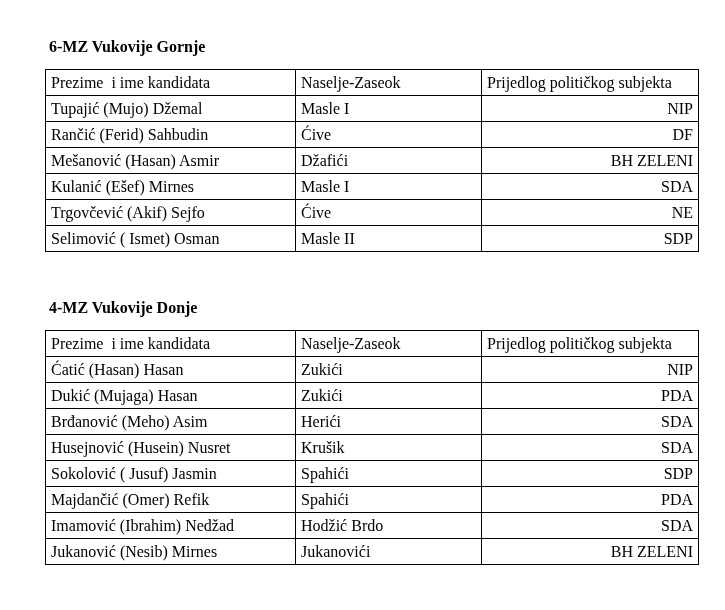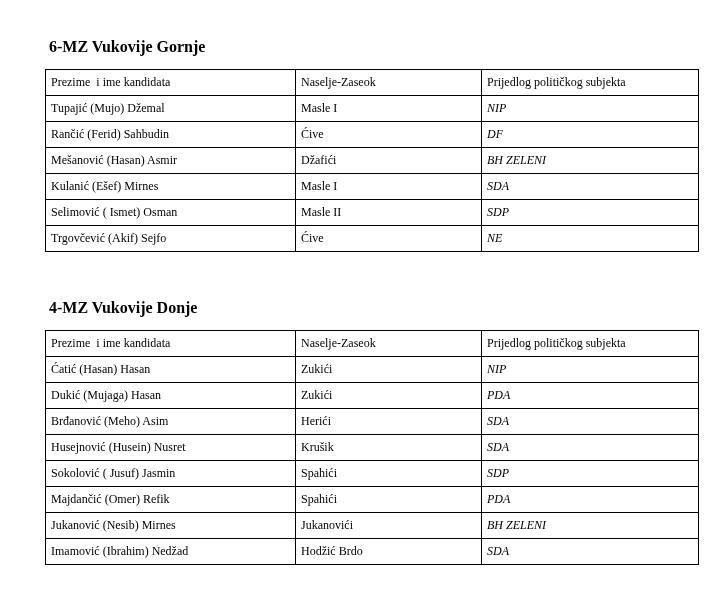--- a/index.html
+++ b/index.html
@@ -25,42 +25,41 @@
     white-space: pre;
   }
   #heading-1 { top: 34px; }
   #heading-2 { top: 295px; }
   .candidates-table {
     position: absolute;
     left: 45px;
     width: 653px;
     border-collapse: collapse;
     table-layout: fixed;
-    font-size: 12px;
+    font-size: 16px;
   }
   #table-1 { top: 69px; }
   #table-2 { top: 330px; }
   .candidates-table col.col-name       { width: 250px; }
   .candidates-table col.col-settlement { width: 186px; }
   .candidates-table col.col-party      { width: 217px; }
   .candidates-table th,
   .candidates-table td {
     border: 1px solid #000000;
     height: 25px;
     padding: 0 5px;
     font-weight: normal;
     text-align: left;
     vertical-align: middle;
     white-space: pre-wrap;
     overflow: hidden;
     line-height: 25px;
   }
   .candidates-table td:nth-child(3) {
-    text-align: left;
-    font-style: italic;
+    text-align: right;
   }
 </style>
 </head>
 <body>
 
 <h2 id="heading-1" class="section-heading">6-MZ Vukovije Gornje</h2>
 
 <table id="table-1" class="candidates-table">
   <colgroup>
     <col class="col-name">
@@ -89,28 +88,28 @@
         <td>Mešanović (Hasan) Asmir</td>
         <td>Džafići</td>
         <td>BH ZELENI</td>
       </tr>
       <tr>
         <td>Kulanić (Ešef) Mirnes</td>
         <td>Masle I</td>
         <td>SDA</td>
       </tr>
       <tr>
+        <td>Trgovčević (Akif) Sejfo</td>
+        <td>Ćive</td>
+        <td>NE</td>
+      </tr>
+      <tr>
         <td>Selimović ( Ismet) Osman</td>
         <td>Masle II</td>
         <td>SDP</td>
-      </tr>
-      <tr>
-        <td>Trgovčević (Akif) Sejfo</td>
-        <td>Ćive</td>
-        <td>NE</td>
       </tr>
     </tbody>
 </table>
 
 <h2 id="heading-2" class="section-heading">4-MZ Vukovije Donje</h2>
 
 <table id="table-2" class="candidates-table">
   <colgroup>
     <col class="col-name">
     <col class="col-settlement">
@@ -148,23 +147,23 @@
         <td>Sokolović ( Jusuf) Jasmin</td>
         <td>Spahići</td>
         <td>SDP</td>
       </tr>
       <tr>
         <td>Majdančić (Omer) Refik</td>
         <td>Spahići</td>
         <td>PDA</td>
       </tr>
       <tr>
+        <td>Imamović (Ibrahim) Nedžad</td>
+        <td>Hodžić Brdo</td>
+        <td>SDA</td>
+      </tr>
+      <tr>
         <td>Jukanović (Nesib) Mirnes</td>
         <td>Jukanovići</td>
         <td>BH ZELENI</td>
-      </tr>
-      <tr>
-        <td>Imamović (Ibrahim) Nedžad</td>
-        <td>Hodžić Brdo</td>
-        <td>SDA</td>
       </tr>
     </tbody>
 </table>
 
 </body></html>

